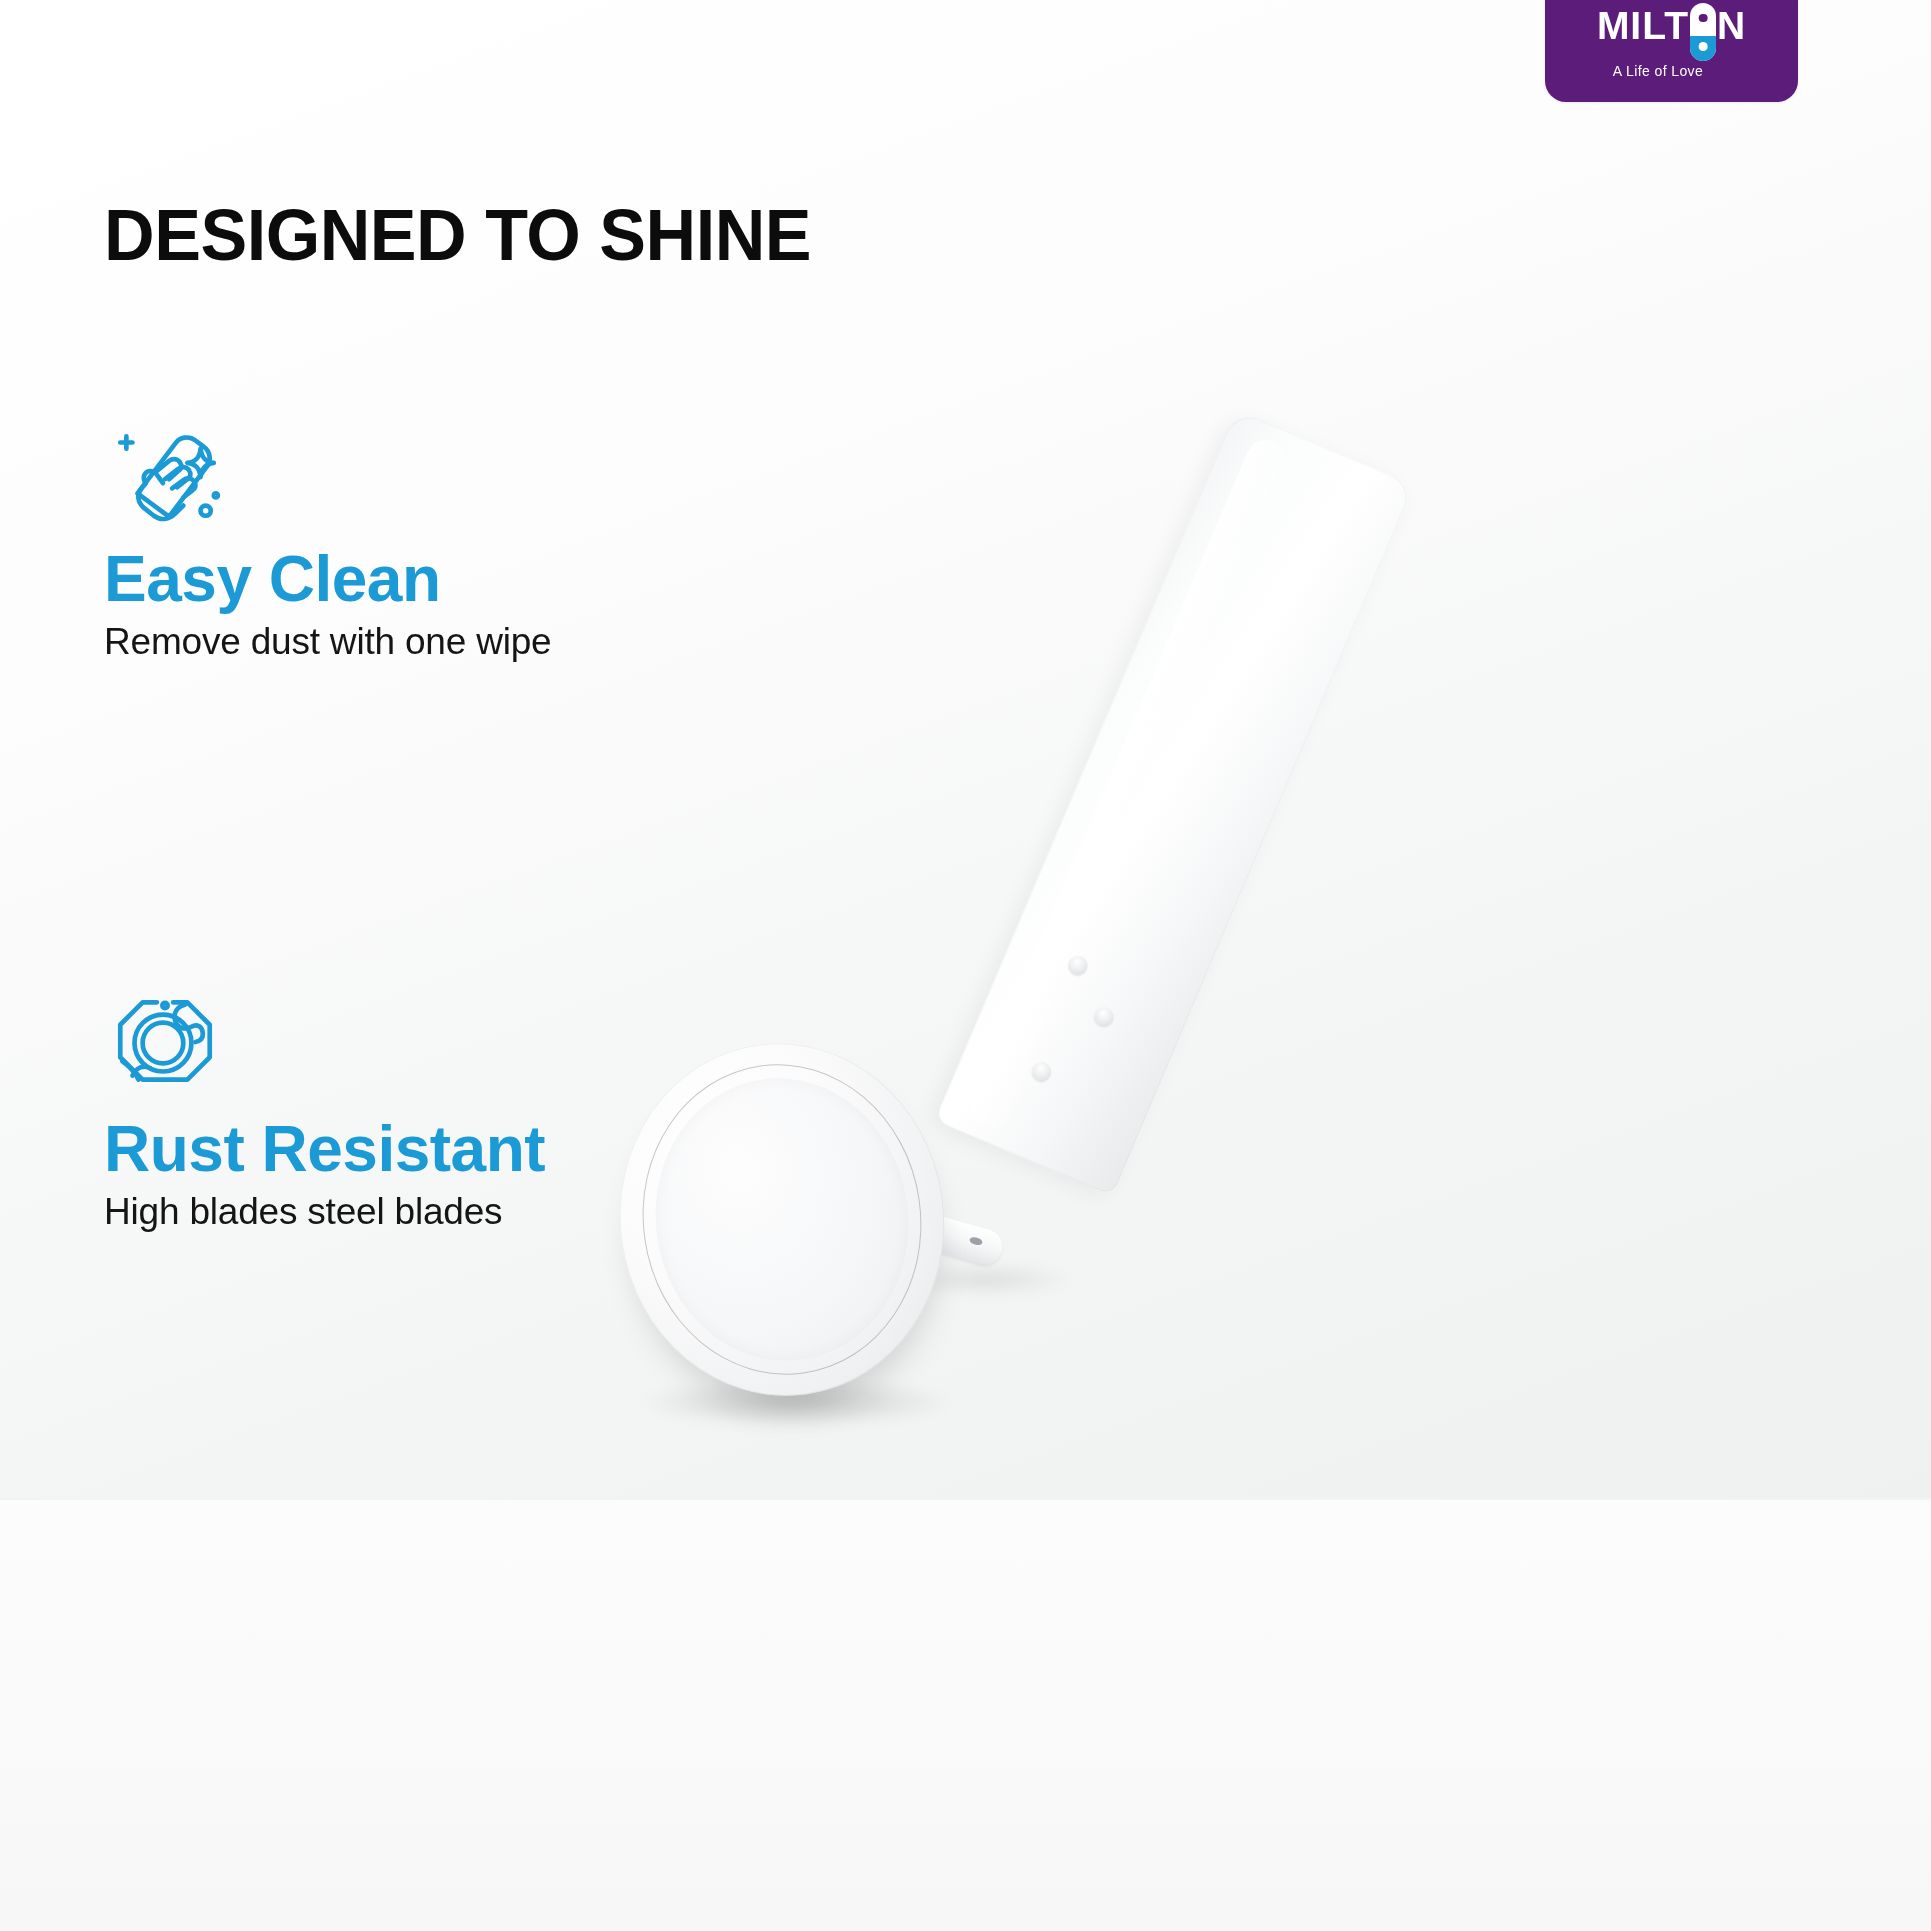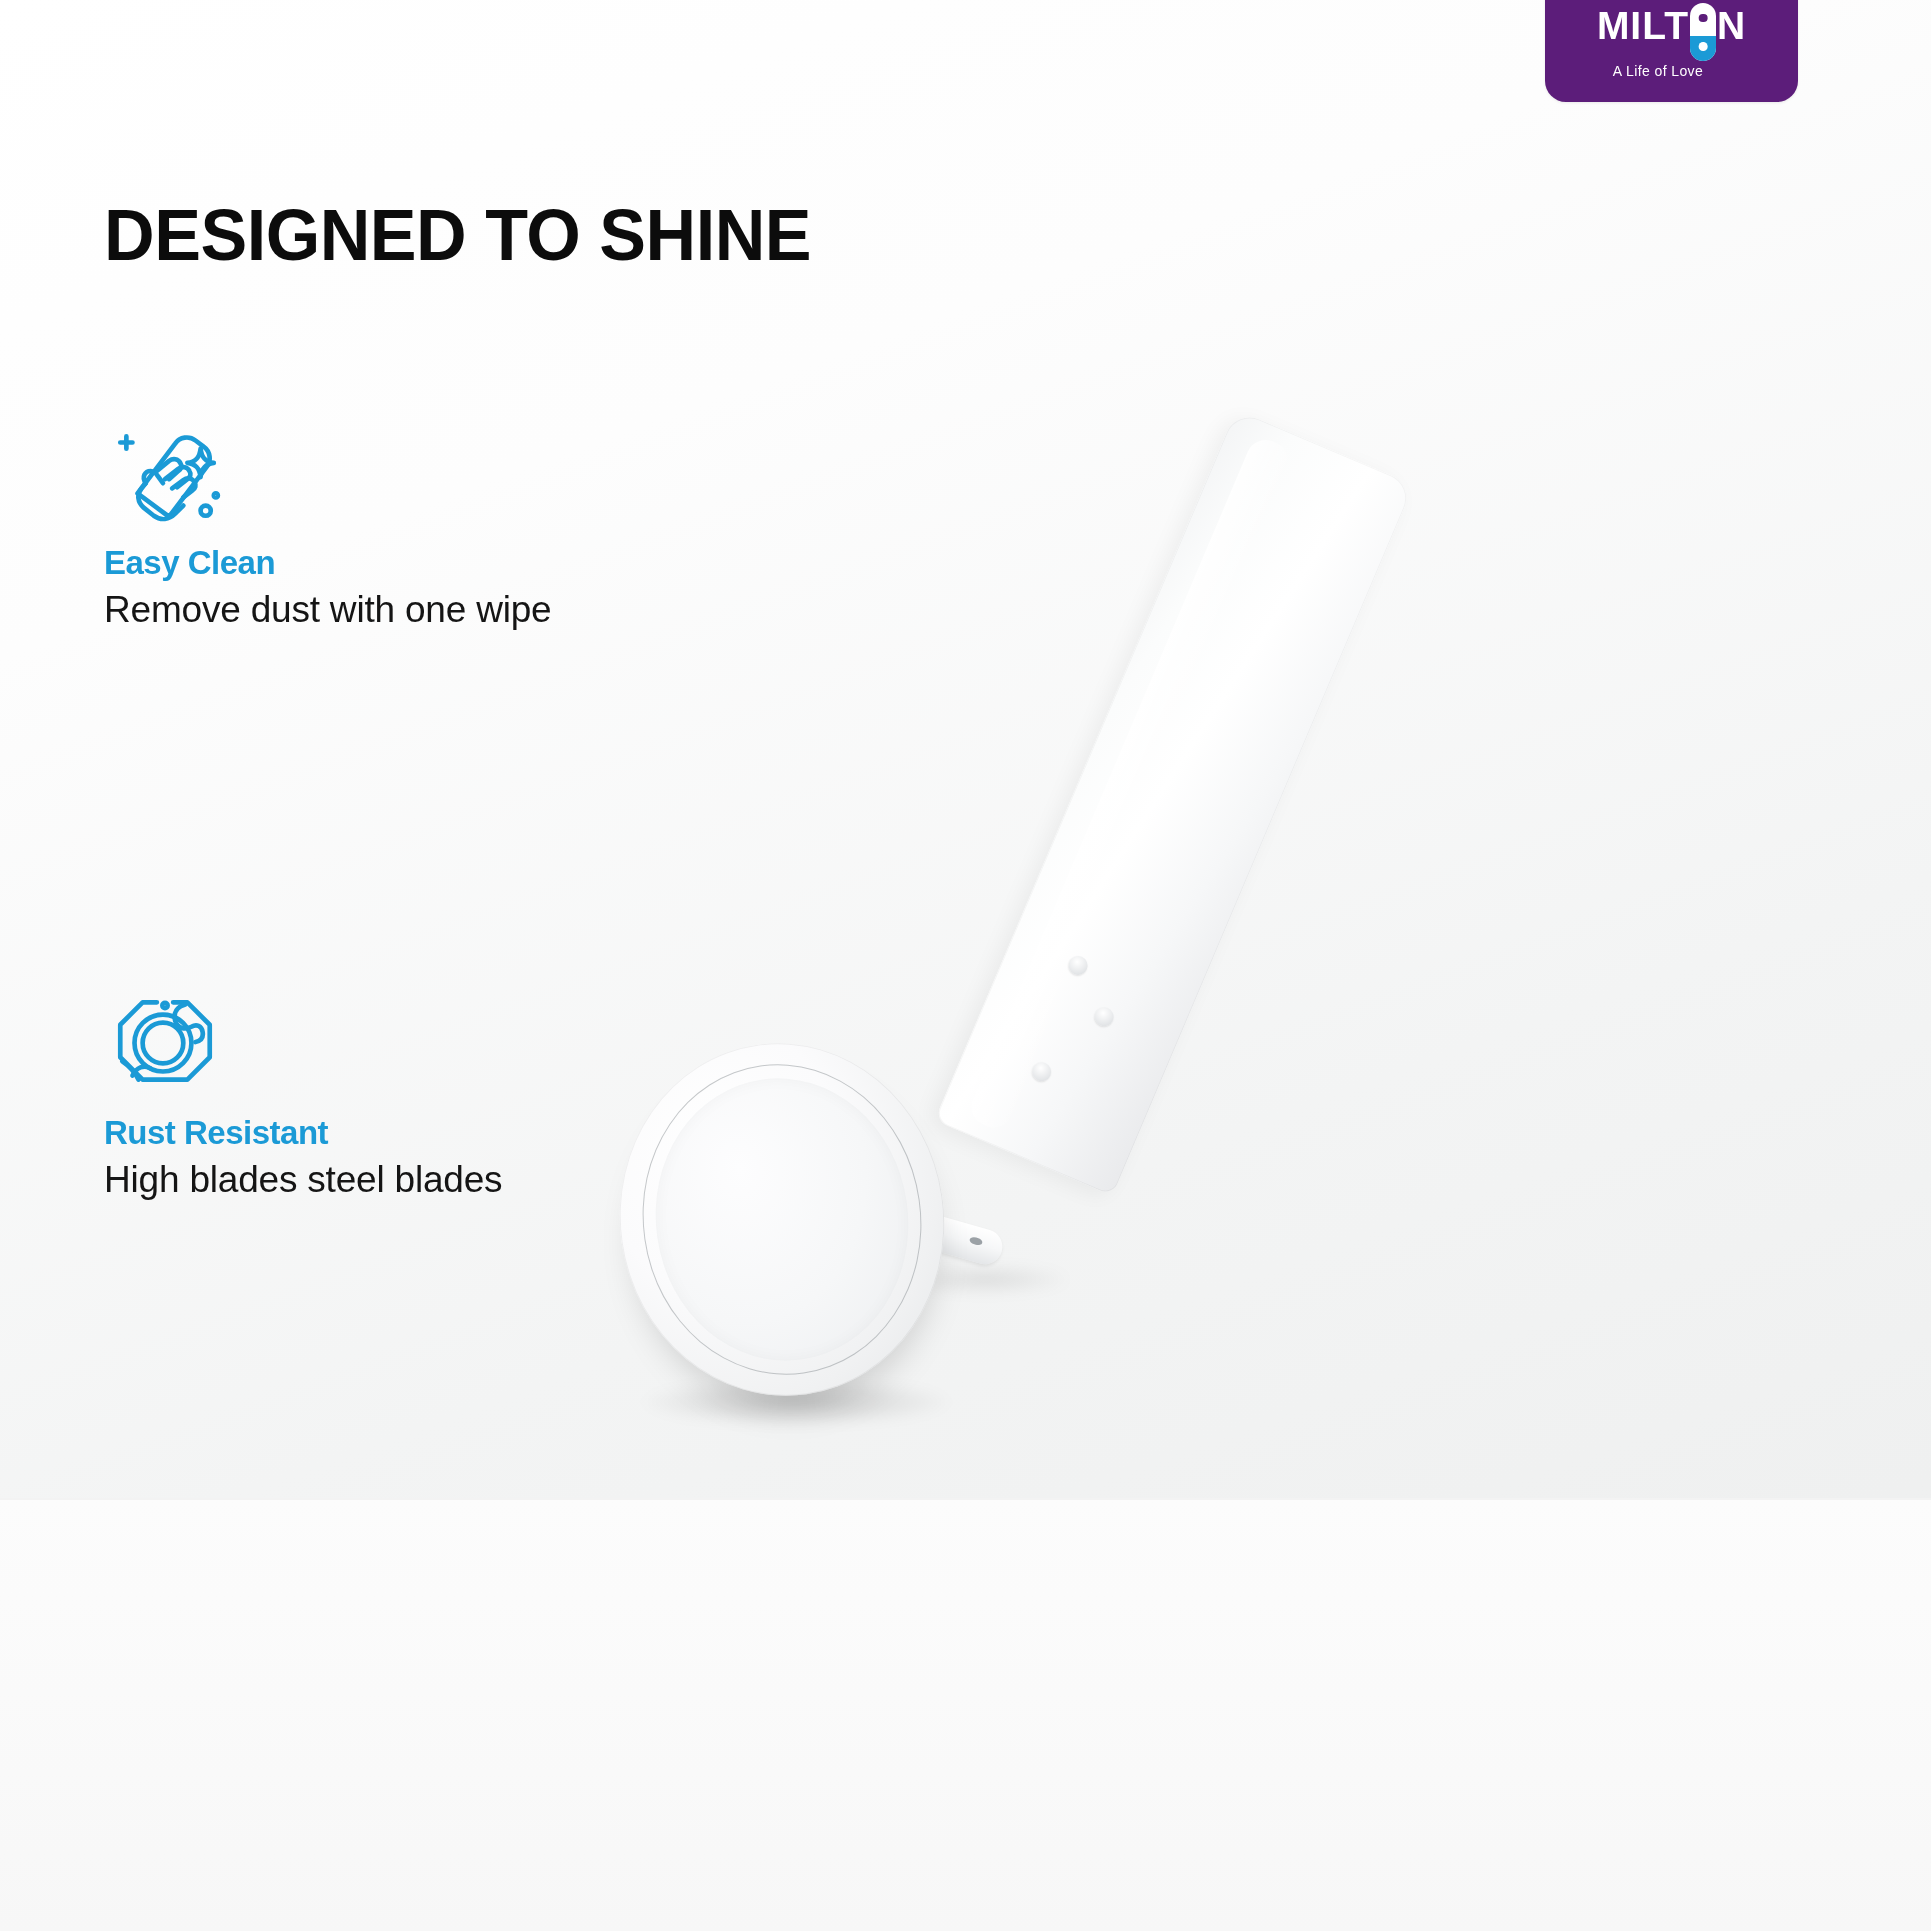--- a/index.html
+++ b/index.html
@@ -104,21 +104,21 @@
 
   
   .feature { position:absolute; left:104px; }
   #feature-1 { top:410px; }
   #feature-2 { top:714px; }
   #feature-3 { top:980px; }
 
   .feature-icon { width:122px; height:122px; display:block; }
   .feature-title {
     margin-top:13.5px;
-    font-size:33px;
+    font-size:64px;
     font-weight:bold;
     color:#1b9ad6;
     letter-spacing:-0.5px;
     line-height:1.05;
     white-space:nowrap;
   }
   .feature-sub {
     margin-top:9.7px;
     font-size:37px;
     font-weight:normal;

